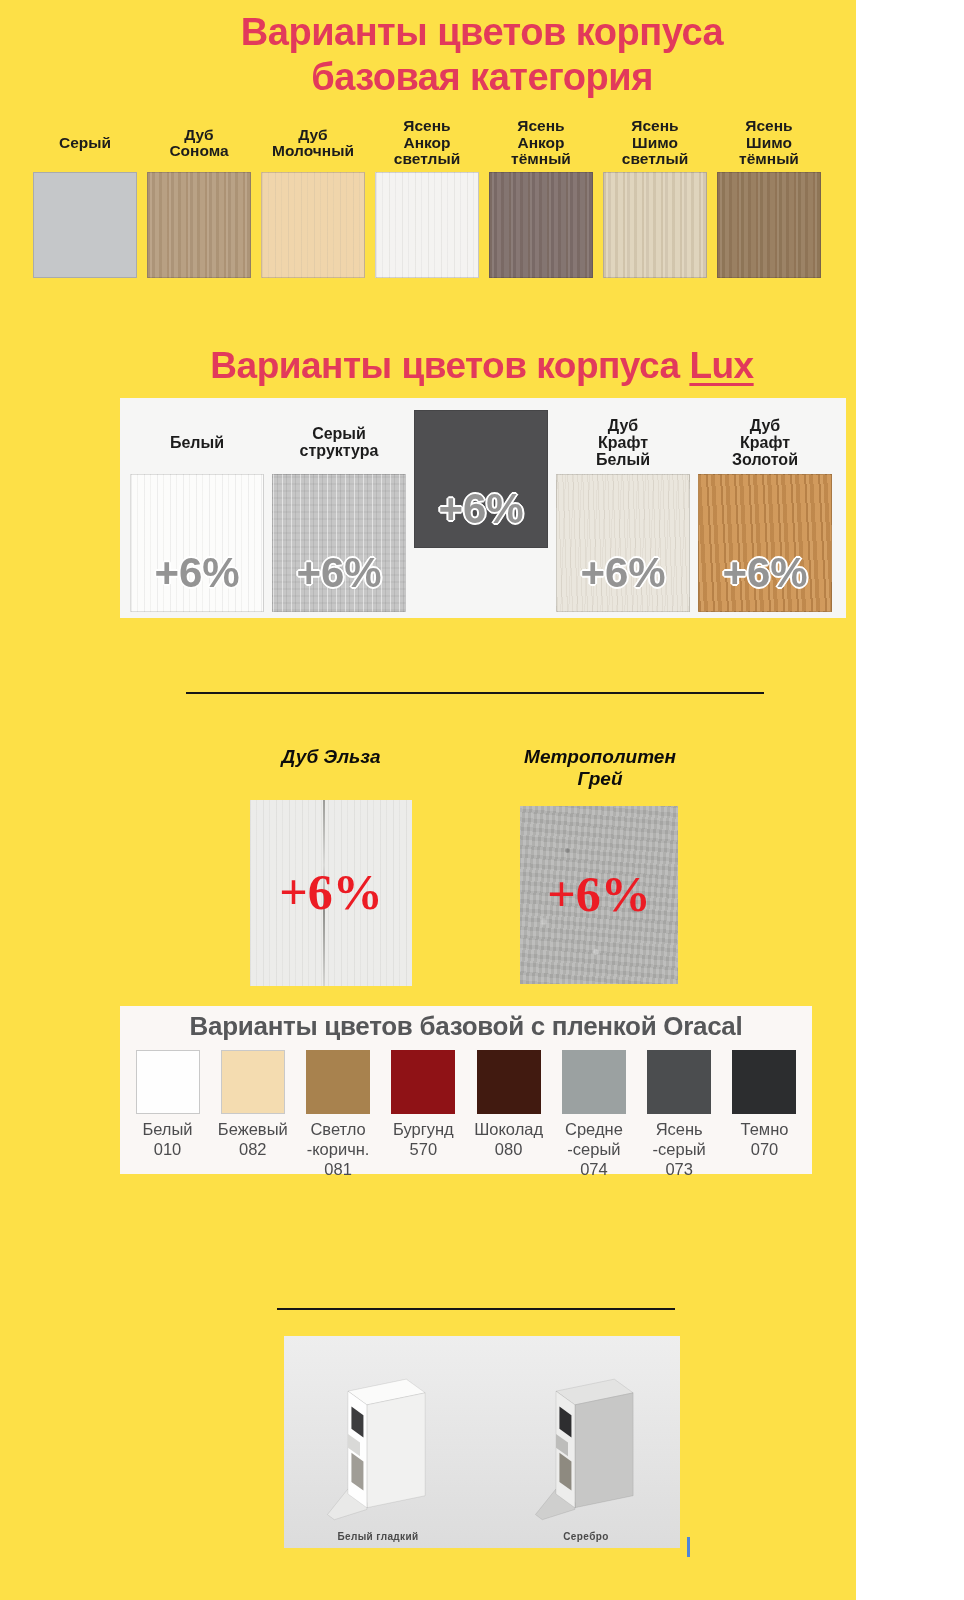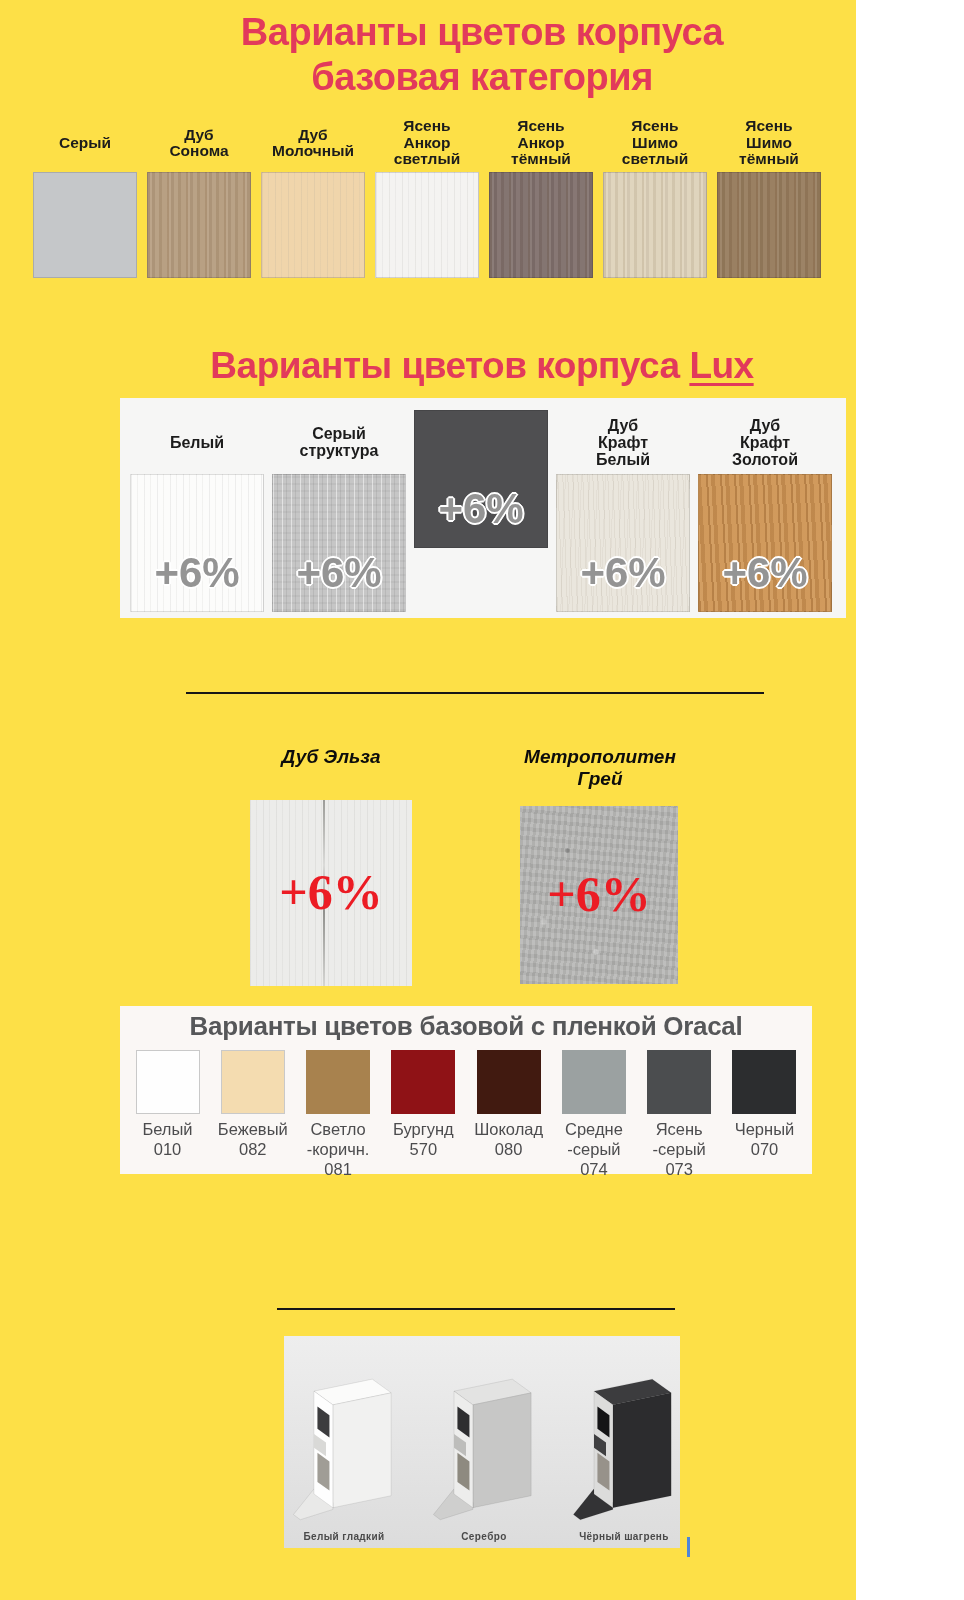--- a/index.html
+++ b/index.html
@@ -288,21 +288,21 @@
         <div class="oracal-code">074</div>
       </div>
       <div class="oracal-col">
         <div class="oracal-swatch" style="background-color: rgb(75, 77, 79);"></div>
         <div class="oracal-label">Ясень
 -серый</div>
         <div class="oracal-code">073</div>
       </div>
       <div class="oracal-col">
         <div class="oracal-swatch" style="background-color: rgb(44, 45, 47);"></div>
-        <div class="oracal-label">Черный</div>
+        <div class="oracal-label">Темно</div>
         <div class="oracal-code">070</div>
       </div>
     </div>
   </div>
 
   <div class="rule rule-s5"></div>
 
   <div class="profile-photo">
     <div class="profile profile-white">
       <svg viewBox="0 0 130 196" width="112" height="168">
@@ -321,29 +321,17 @@
         <polygon class="p-top p-edge" points="30,34 98,20 120,36 52,50"></polygon>
         <polygon class="p-front p-edge" points="52,50 120,36 120,156 52,170"></polygon>
         <polygon class="p-flange p-edge" points="6,178 30,148 52,164 52,172 14,184"></polygon>
         <polygon class="p-side p-edge" points="30,34 52,50 52,170 30,154"></polygon>
         <polygon class="p-hole-dark" points="34,52 48,62 48,88 34,78"></polygon>
         <polygon class="p-notch" points="30,84 44,94 44,110 30,100"></polygon>
         <polygon class="p-hole-metal" points="34,106 48,116 48,150 34,140"></polygon>
       </svg>
       <div class="profile-label">Серебро</div>
     </div>
-    <div class="profile profile-black">
-      <svg viewBox="0 0 130 196" width="112" height="168">
-        <polygon class="p-top p-edge" points="30,34 98,20 120,36 52,50"></polygon>
-        <polygon class="p-front p-edge" points="52,50 120,36 120,156 52,170"></polygon>
-        <polygon class="p-flange p-edge" points="6,178 30,148 52,164 52,172 14,184"></polygon>
-        <polygon class="p-side p-edge" points="30,34 52,50 52,170 30,154"></polygon>
-        <polygon class="p-hole-dark" points="34,52 48,62 48,88 34,78"></polygon>
-        <polygon class="p-notch" points="30,84 44,94 44,110 30,100"></polygon>
-        <polygon class="p-hole-metal" points="34,106 48,116 48,150 34,140"></polygon>
-      </svg>
-      <div class="profile-label">Чёрный шагрень</div>
-    </div>
   </div>
 
   <div class="text-cursor" style="background-color: rgb(78, 134, 216);"></div>
 
 </div>
 
 </body></html>

